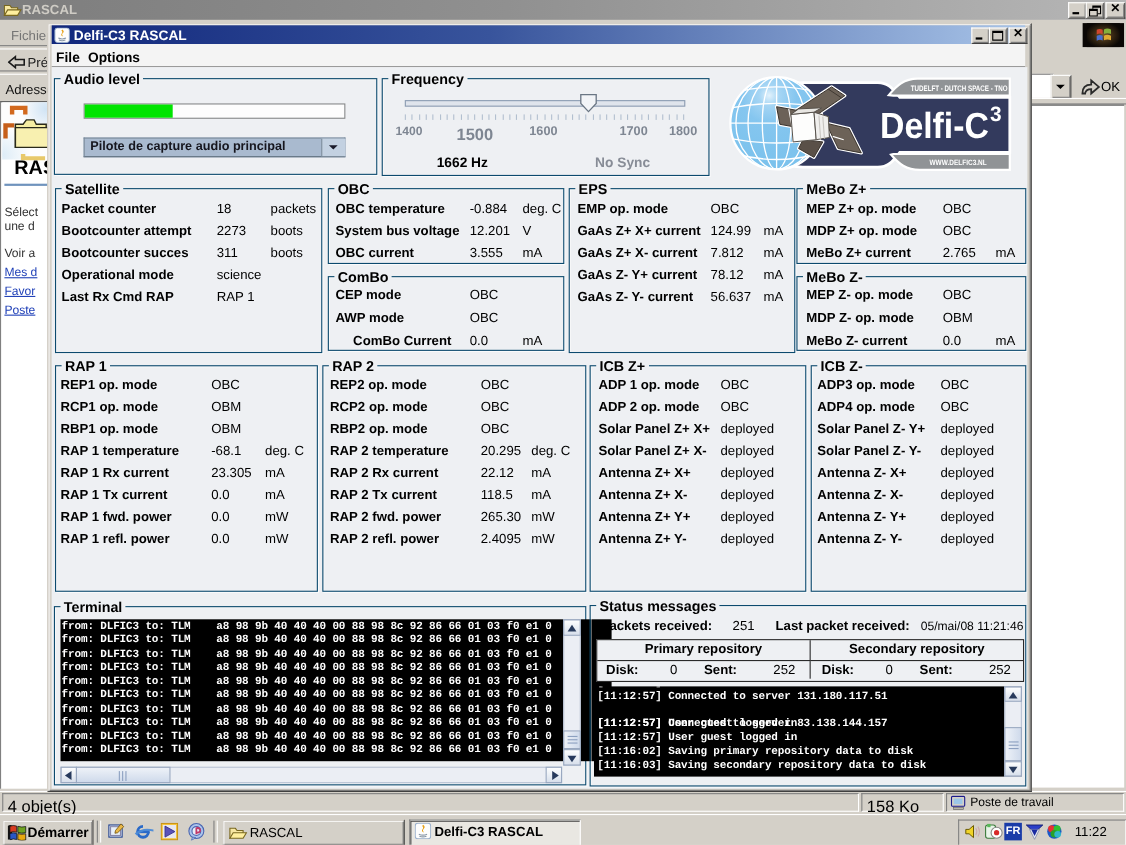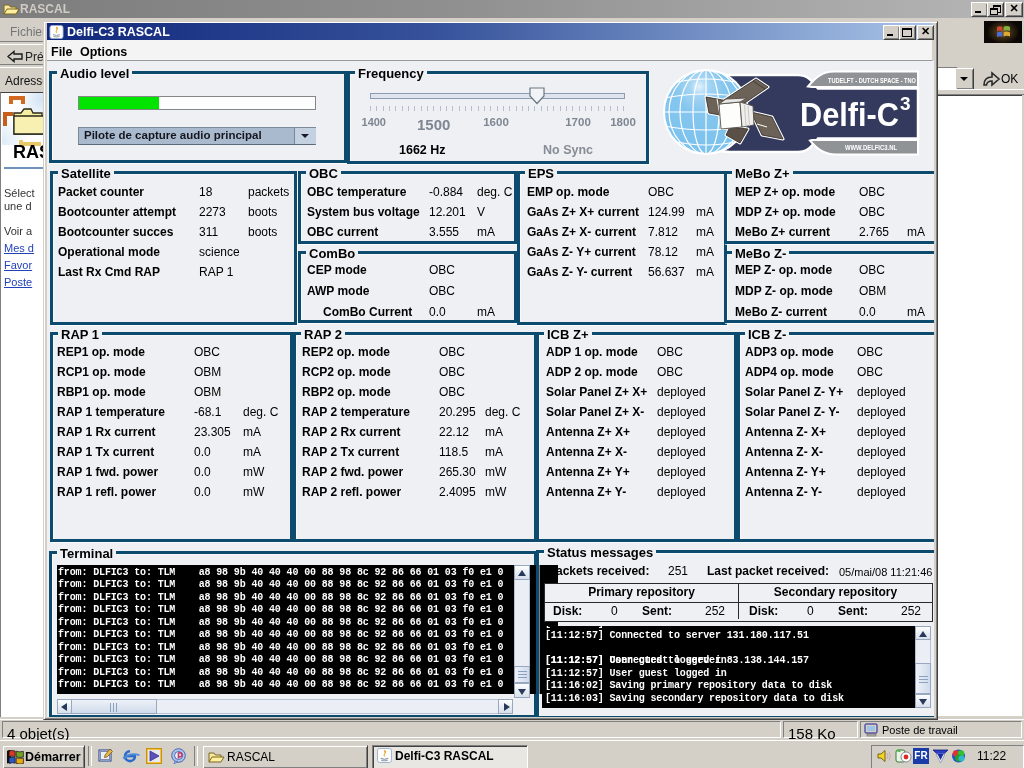--- a/index.html
+++ b/index.html
@@ -3,21 +3,21 @@
 <style>
 html,body{margin:0;padding:0}
 body{width:1024px;height:768px;position:relative;overflow:hidden;background:#d4d0c8;
  font-family:"Liberation Sans",sans-serif;}
 .ab{position:absolute}
 
 .raised{background:#d4d0c8;border:1px solid;border-color:#ffffff #404040 #404040 #ffffff;box-shadow:inset 1px 1px 0 #d4d0c8, inset -1px -1px 0 #808080}
 .raised2{background:#d4d0c8;border:1px solid;border-color:#d4d0c8 #404040 #404040 #d4d0c8;box-shadow:inset 1px 1px 0 #ffffff, inset -1px -1px 0 #808080}
 .cell{border:1px solid;border-color:#808080 #ffffff #ffffff #808080;font-size:15px;color:#000;padding-top:3px;padding-left:4px;box-sizing:border-box}
 
-.panel{position:absolute;border:3px solid #0c4a6e;box-shadow:1px 1px 0 rgba(255,255,255,.7), inset 1px 1px 0 rgba(255,255,255,.5)}
+.panel{position:absolute;border:1px solid #0c4a6e;box-shadow:1px 1px 0 rgba(255,255,255,.7), inset 1px 1px 0 rgba(255,255,255,.5)}
 .ttl{position:absolute;top:-8px;left:5px;background:#eef0f3;padding:0 3px;font-size:13px;font-weight:bold;color:#000;line-height:15px;white-space:nowrap}
 .lb{position:absolute;font-size:12px;font-weight:bold;color:#000;white-space:nowrap;line-height:14px}
 .vl{position:absolute;font-size:12px;color:#000;white-space:nowrap;line-height:14px}
 .term{background:#000;position:absolute;overflow:hidden;font-family:"Liberation Mono",monospace;font-weight:bold;font-size:10px;color:#fff}
 .trow{position:absolute;left:3px;white-space:pre;letter-spacing:-0.14px}
 
 .sbtn{position:absolute;background:linear-gradient(180deg,#fdfefe,#d7dfeb);border:1px solid #99a8c0;box-sizing:border-box}
 .sthumb{position:absolute;background:linear-gradient(90deg,#eef2f8,#cfdaeb);border:1px solid #99a8c0;box-sizing:border-box}
 .sthumbh{position:absolute;background:linear-gradient(180deg,#eef2f8,#cfdaeb);border:1px solid #99a8c0;box-sizing:border-box}
 .strack{position:absolute;background:#ebeef4;border:1px solid #b9c2d4;box-sizing:border-box}

